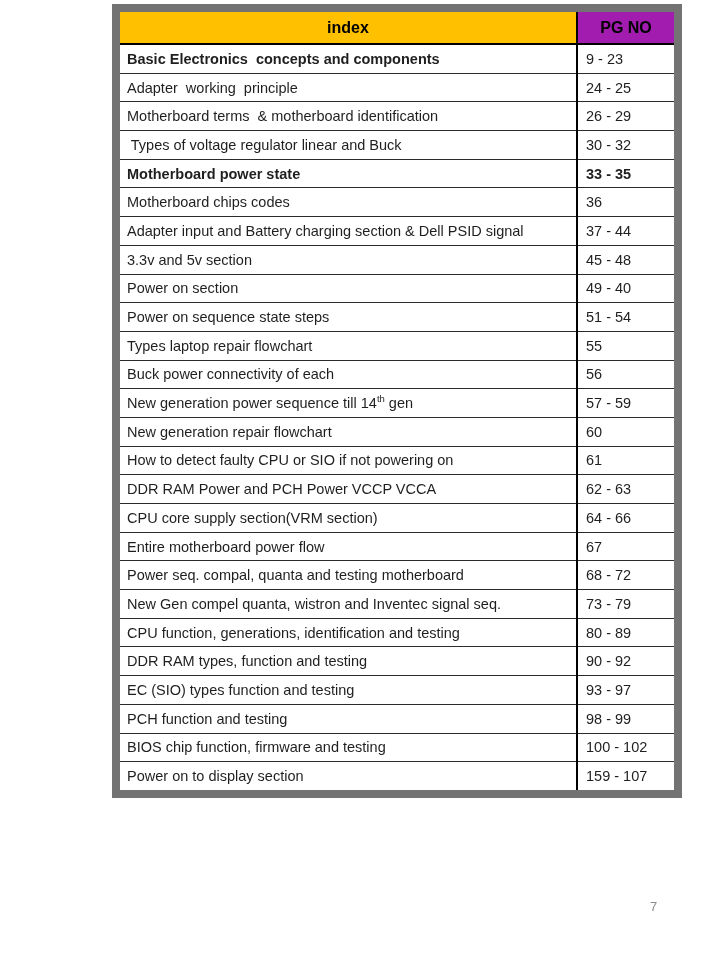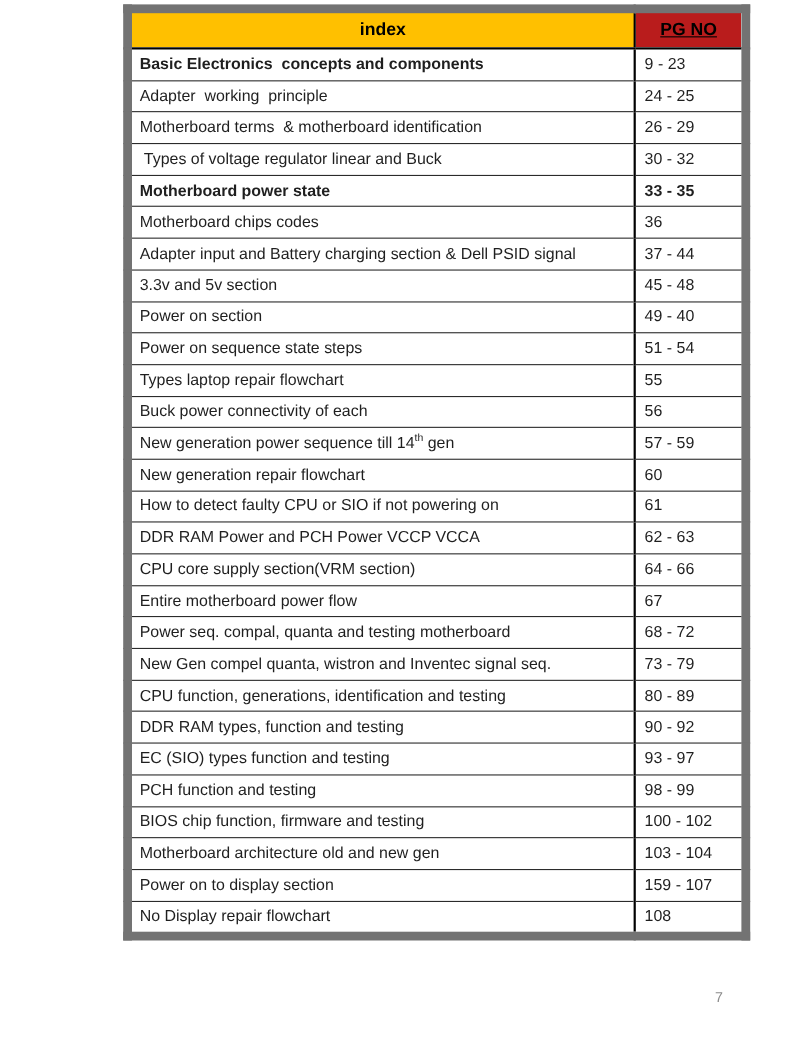--- a/index.html
+++ b/index.html
@@ -76,21 +76,21 @@
 <div class="slide">
 
   <table class="index-table">
     <colgroup>
       <col class="col-index">
       <col class="col-pgno">
     </colgroup>
     <thead>
       <tr>
         <th class="index-head" style="background: rgb(255, 192, 0);">index</th>
-        <th class="pg-head" style="background: #b91c1c; text-decoration: underline;">PG NO</th>
+        <th class="pg-head" style="background: #a21caf;">PG NO</th>
       </tr>
     </thead>
     <tbody>
         <tr>
       <td class="label-cell bold">Basic Electronics  concepts and components</td>
       <td class="pg-cell">9 - 23</td>
     </tr>
         <tr>
       <td class="label-cell">Adapter  working  principle</td>
       <td class="pg-cell">24 - 25</td>
@@ -181,29 +181,21 @@
     </tr>
         <tr>
       <td class="label-cell">PCH function and testing</td>
       <td class="pg-cell">98 - 99</td>
     </tr>
         <tr>
       <td class="label-cell">BIOS chip function, firmware and testing</td>
       <td class="pg-cell">100 - 102</td>
     </tr>
         <tr>
-      <td class="label-cell">Motherboard architecture old and new gen</td>
-      <td class="pg-cell">103 - 104</td>
-    </tr>
-        <tr>
       <td class="label-cell">Power on to display section</td>
       <td class="pg-cell">159 - 107</td>
     </tr>
-        <tr>
-      <td class="label-cell">No Display repair flowchart</td>
-      <td class="pg-cell">108</td>
-    </tr>
       </tbody>
   </table>
 
   <div class="page-number">7</div>
 
 </div>
 
 </body></html>

